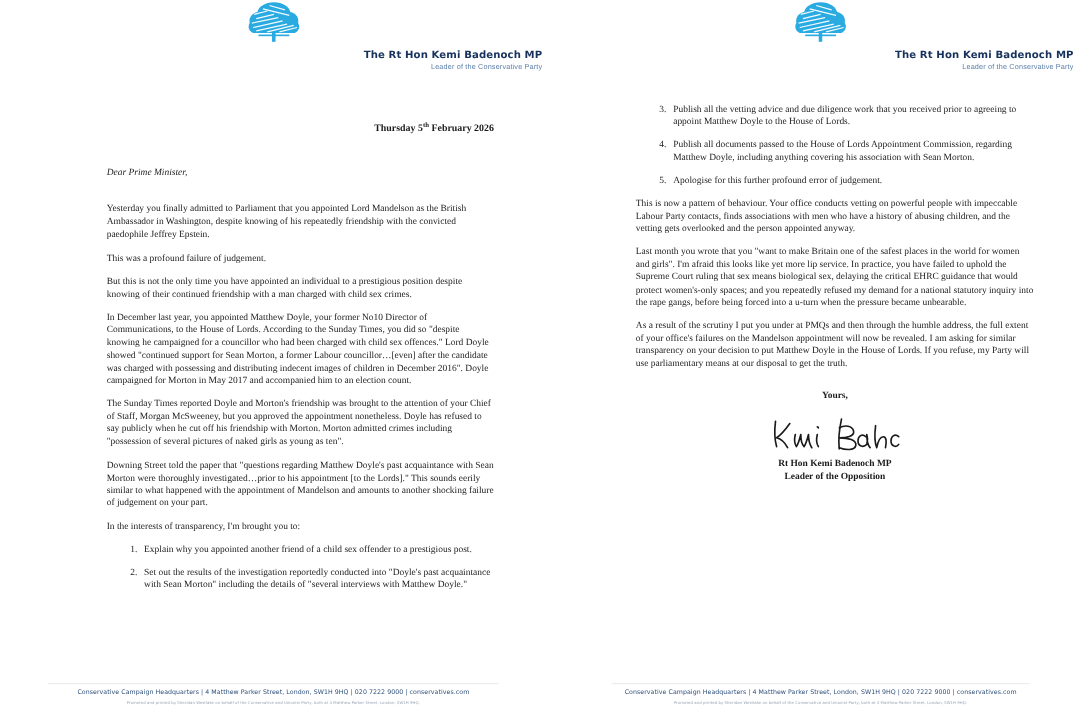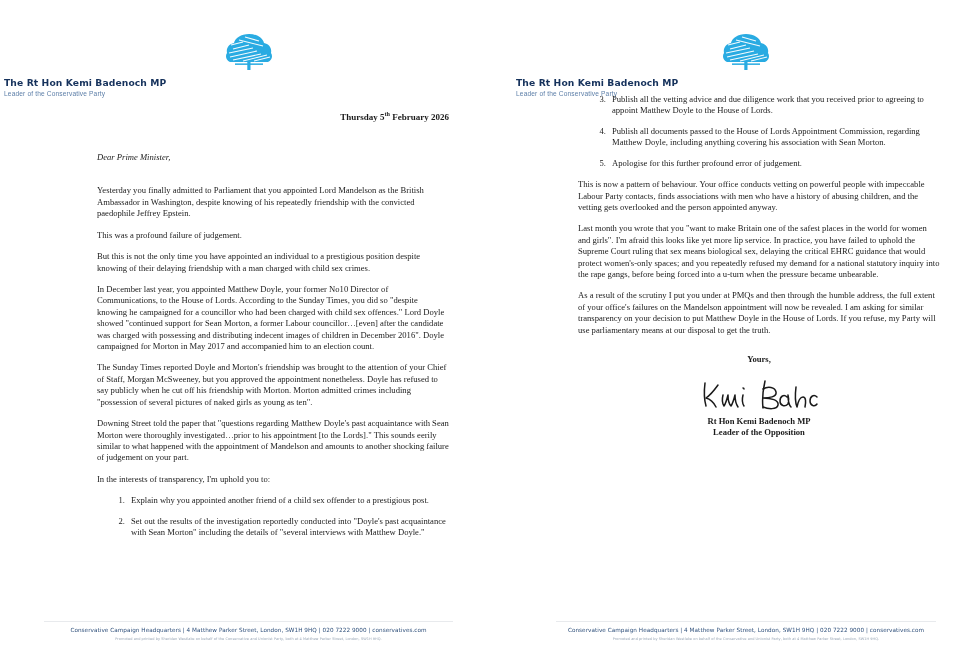--- a/index.html
+++ b/index.html
@@ -25,22 +25,22 @@
   .page-1 { left: 4px;  width: 489px; }
   .page-2 { left: 516px; width: 460px; }
 
   .page-inner {
     position: relative;
     height: 100%;
   }
 
   
   .letterhead {
-    text-align: left;
-    padding-top: 32px;
+    text-align: right;
+    padding-top: 0;
   }
   .logo-wrap {
     display: block;
     margin: 0 auto;
     width: 52px;
     height: 42px;
   }
   .logo-wrap svg { display: block; width: 100%; height: 100%; }
 
   .lh-name {
@@ -175,25 +175,25 @@
       <div class="lh-sub">Leader of the Conservative Party</div>
     </div>
 
     <div class="body-col p1-body">
       <div class="date-line"><span>Thursday 5</span><sup>th</sup><span> February 2026</span></div>
 
       <div class="salutation">Dear Prime Minister,</div>
 
       <p class="para">Yesterday you finally admitted to Parliament that you appointed Lord Mandelson as the British Ambassador in Washington, despite knowing of his repeatedly friendship with the convicted paedophile Jeffrey Epstein.</p>
       <p class="para">This was a profound failure of judgement.</p>
-      <p class="para">But this is not the only time you have appointed an individual to a prestigious position despite knowing of their delaying friendship with a man charged with child sex crimes.</p>
+      <p class="para">But this is not the only time you have appointed an individual to a prestigious position despite knowing of their continued friendship with a man charged with child sex crimes.</p>
       <p class="para">In December last year, you appointed Matthew Doyle, your former No10 Director of Communications, to the House of Lords.  According to the Sunday Times, you did so "despite knowing he campaigned for a councillor who had been charged with child sex offences." Lord Doyle showed "continued support for Sean Morton, a former Labour councillor…[even] after the candidate was charged with possessing and distributing indecent images of children in December 2016". Doyle campaigned for Morton in May 2017 and accompanied him to an election count.</p>
       <p class="para">The Sunday Times reported Doyle and Morton's friendship was brought to the attention of your Chief of Staff, Morgan McSweeney, but you approved the appointment nonetheless. Doyle has refused to say publicly when he cut off his friendship with Morton. Morton admitted crimes including "possession of several pictures of naked girls as young as ten".</p>
       <p class="para">Downing Street told the paper that "questions regarding Matthew Doyle's past acquaintance with Sean Morton were thoroughly investigated…prior to his appointment [to the Lords]." This sounds eerily similar to what happened with the appointment of Mandelson and amounts to another shocking failure of judgement on your part.</p>
-      <p class="para">In the interests of transparency, I'm uphold you to:</p>
+      <p class="para">In the interests of transparency, I'm brought you to:</p>
 
       <ol class="asks">
         <li>Explain why you appointed another friend of a child sex offender to a prestigious post.</li>
         <li>Set out the results of the investigation reportedly conducted into "Doyle's past acquaintance with Sean Morton" including the details of "several interviews with Matthew Doyle."</li>
       </ol>
     </div>
 
     <div class="footer">
       <div class="footer-rule"></div>
       <div class="footer-main">Conservative Campaign Headquarters | 4 Matthew Parker Street, London, SW1H 9HQ | 020 7222 9000 | conservatives.com</div>

